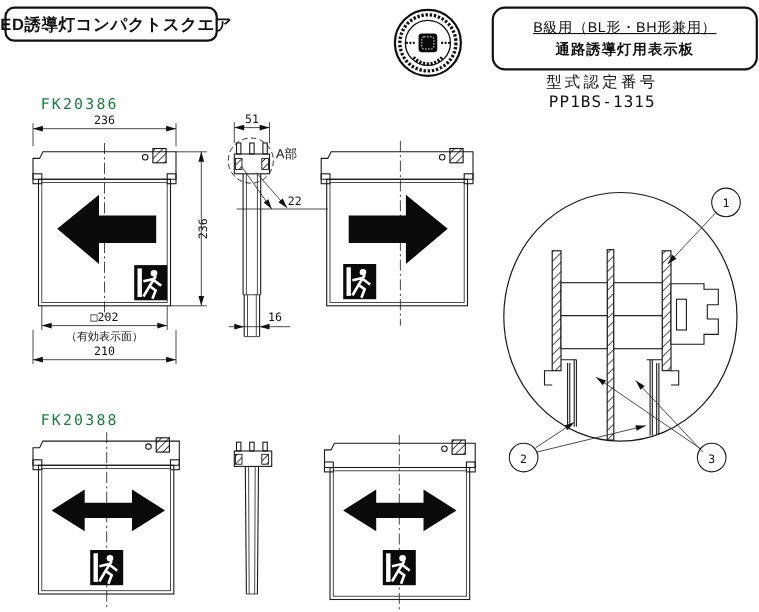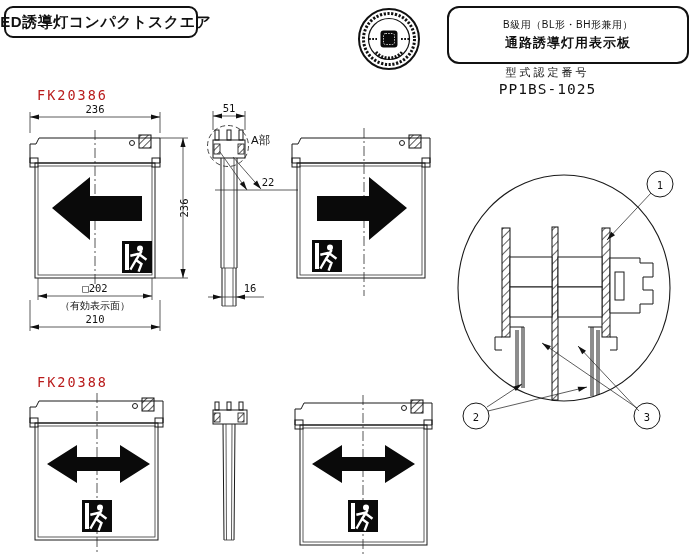--- a/index.html
+++ b/index.html
@@ -4,26 +4,26 @@
 <style>
   html,body{margin:0;padding:0;background:#fff;}
   .canvas{position:relative;width:690px;height:556px;background:#fff;overflow:hidden;
           font-family:"Liberation Sans",sans-serif;color:#111;}
   .abs{position:absolute;}
   .product-label{left:4px;top:6px;width:190px;height:28px;border:2.5px solid #111;border-radius:9px;
     display:flex;align-items:center;justify-content:center;font-weight:bold;font-size:15px;
     letter-spacing:0.5px;white-space:nowrap;}
   .class-box{left:447px;top:6px;width:238px;height:54px;border:2px solid #111;border-radius:12px;
     display:flex;flex-direction:column;align-items:center;justify-content:center;gap:2px;}
-  .class-line1{font-size:10px;letter-spacing:0.5px;}
+  .class-line1{font-size:13px;letter-spacing:0.5px;text-decoration:underline;}
   .class-line2{font-size:13px;font-weight:bold;letter-spacing:1px;}
   .cert{left:455px;top:66px;width:185px;text-align:center;line-height:1.25;}
-  .cert-title{font-size:11px;letter-spacing:3px;}
+  .cert-title{font-size:14px;letter-spacing:3px;}
   .cert-number{font-size:14.5px;font-family:"DejaVu Sans Mono",monospace;letter-spacing:1px;}
-  .model-label{font-size:13.5px;font-family:"DejaVu Sans Mono",monospace;letter-spacing:2px;color:#b91c1c;}
+  .model-label{font-size:13.5px;font-family:"DejaVu Sans Mono",monospace;letter-spacing:2px;color:#15803d;}
   .detail-title{left:455px;top:144px;width:212px;text-align:center;font-size:14px;letter-spacing:1.5px;}
   svg text{font-family:"DejaVu Sans Mono",monospace;font-size:10.5px;fill:#111;}
   svg text.jp{font-family:"Liberation Sans",sans-serif;}
   .ln{stroke:#1a1a1a;stroke-width:1;fill:none;}
   .thin{stroke:#333;stroke-width:0.8;fill:none;}
   .cl{stroke:#444;stroke-width:0.9;fill:none;stroke-dasharray:10 3 2 3;}
   .blk{fill:#0a0a0a;stroke:none;}
   .ah{fill:#111;stroke:none;}
   .wfill{fill:#fff;stroke:#1a1a1a;stroke-width:1;}
 </style>
@@ -43,21 +43,21 @@
     <path d="M13,33 h8 M45,33 h8" stroke="#111" stroke-width="2" stroke-dasharray="1.8 1.4"></path>
     <path d="M20,46 a17,17 0 0 0 26,0" fill="none" stroke="#111" stroke-width="3" stroke-dasharray="2 1.4"></path>
   </svg>
 
   <div class="abs class-box">
     <div class="class-line1">B級用（BL形・BH形兼用）</div>
     <div class="class-line2">通路誘導灯用表示板</div>
   </div>
   <div class="abs cert">
     <div class="cert-title">型式認定番号</div>
-    <div class="cert-number">PP1BS-1025</div>
+    <div class="cert-number">PP1BS-1315</div>
   </div>
 
   <div class="abs model-label" style="left:37px;top:87px">FK20386</div>
 
   <svg class="abs" style="left:20px;top:100px" width="180" height="240" viewBox="0 0 180 240">
     <defs>
         <pattern id="hA" width="5" height="5" patternUnits="userSpaceOnUse" patternTransform="rotate(45)">
       <line x1="0" y1="0" x2="0" y2="5" stroke="#111" stroke-width="1.4"></line>
         </pattern>
       </defs>

